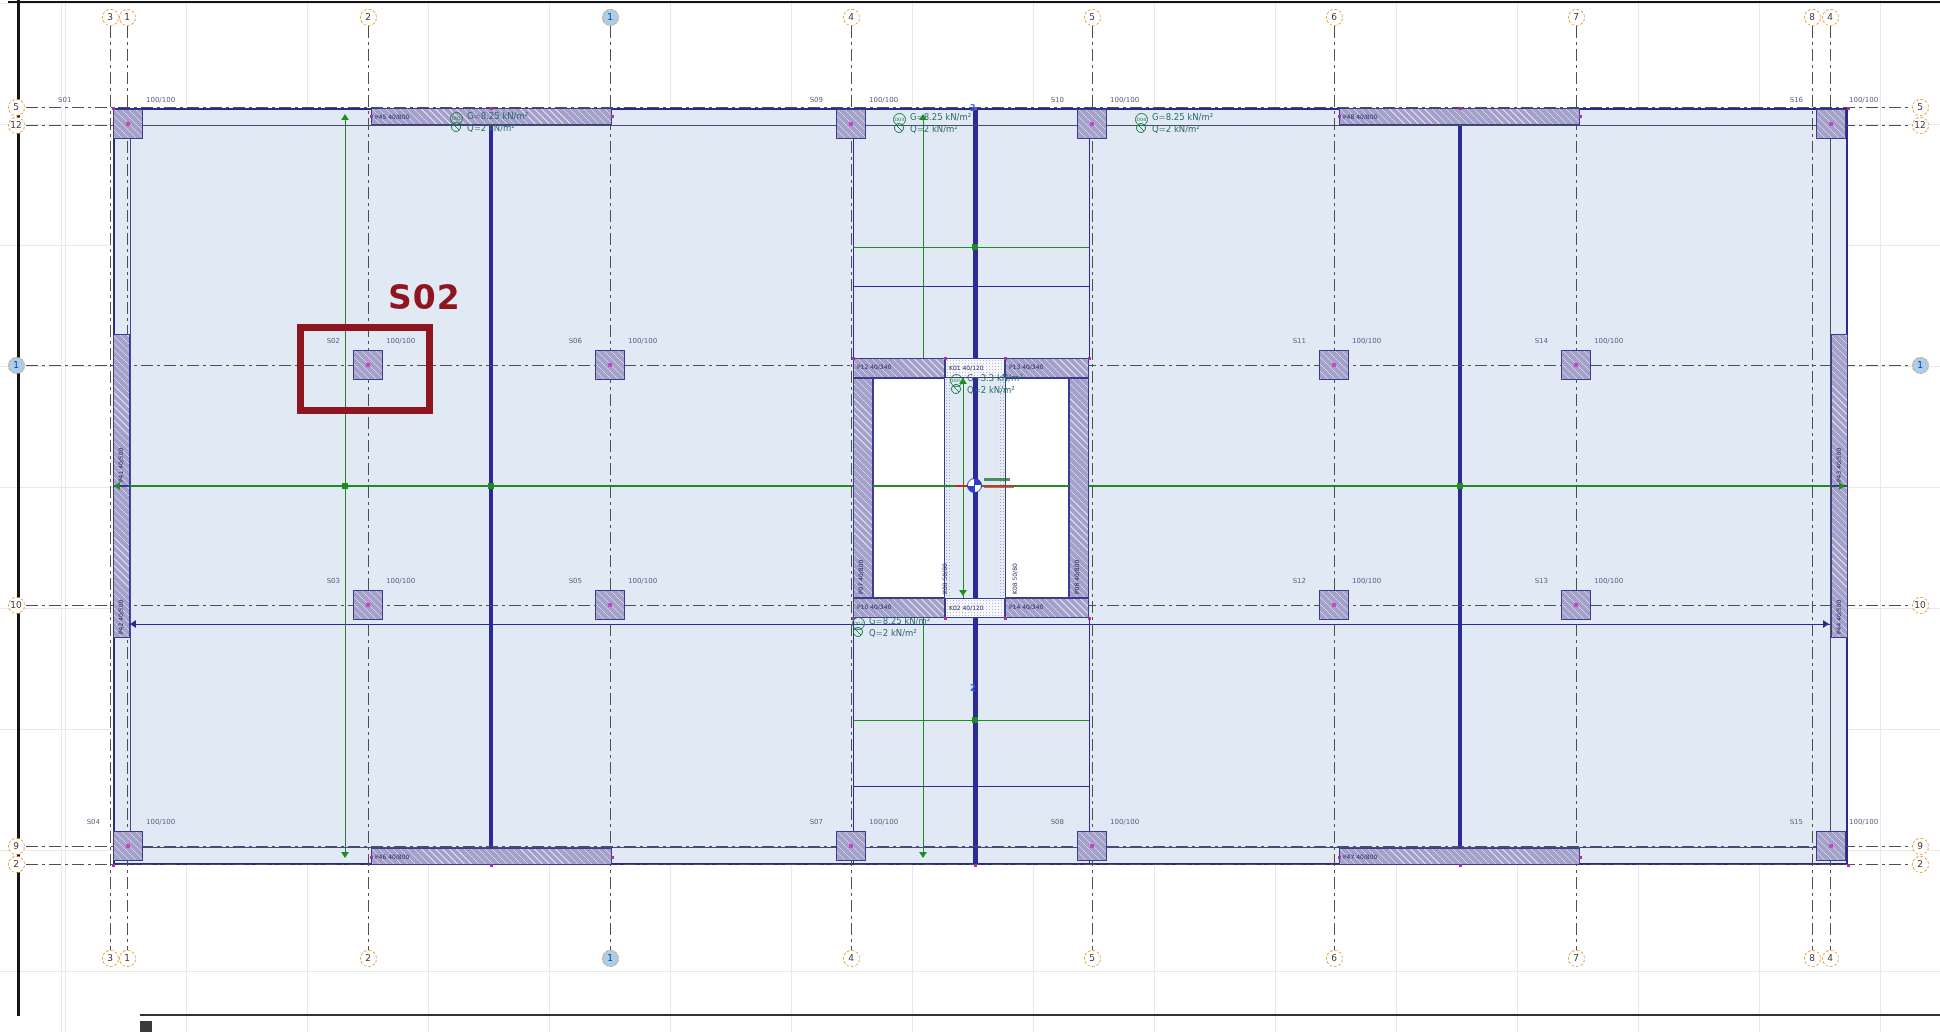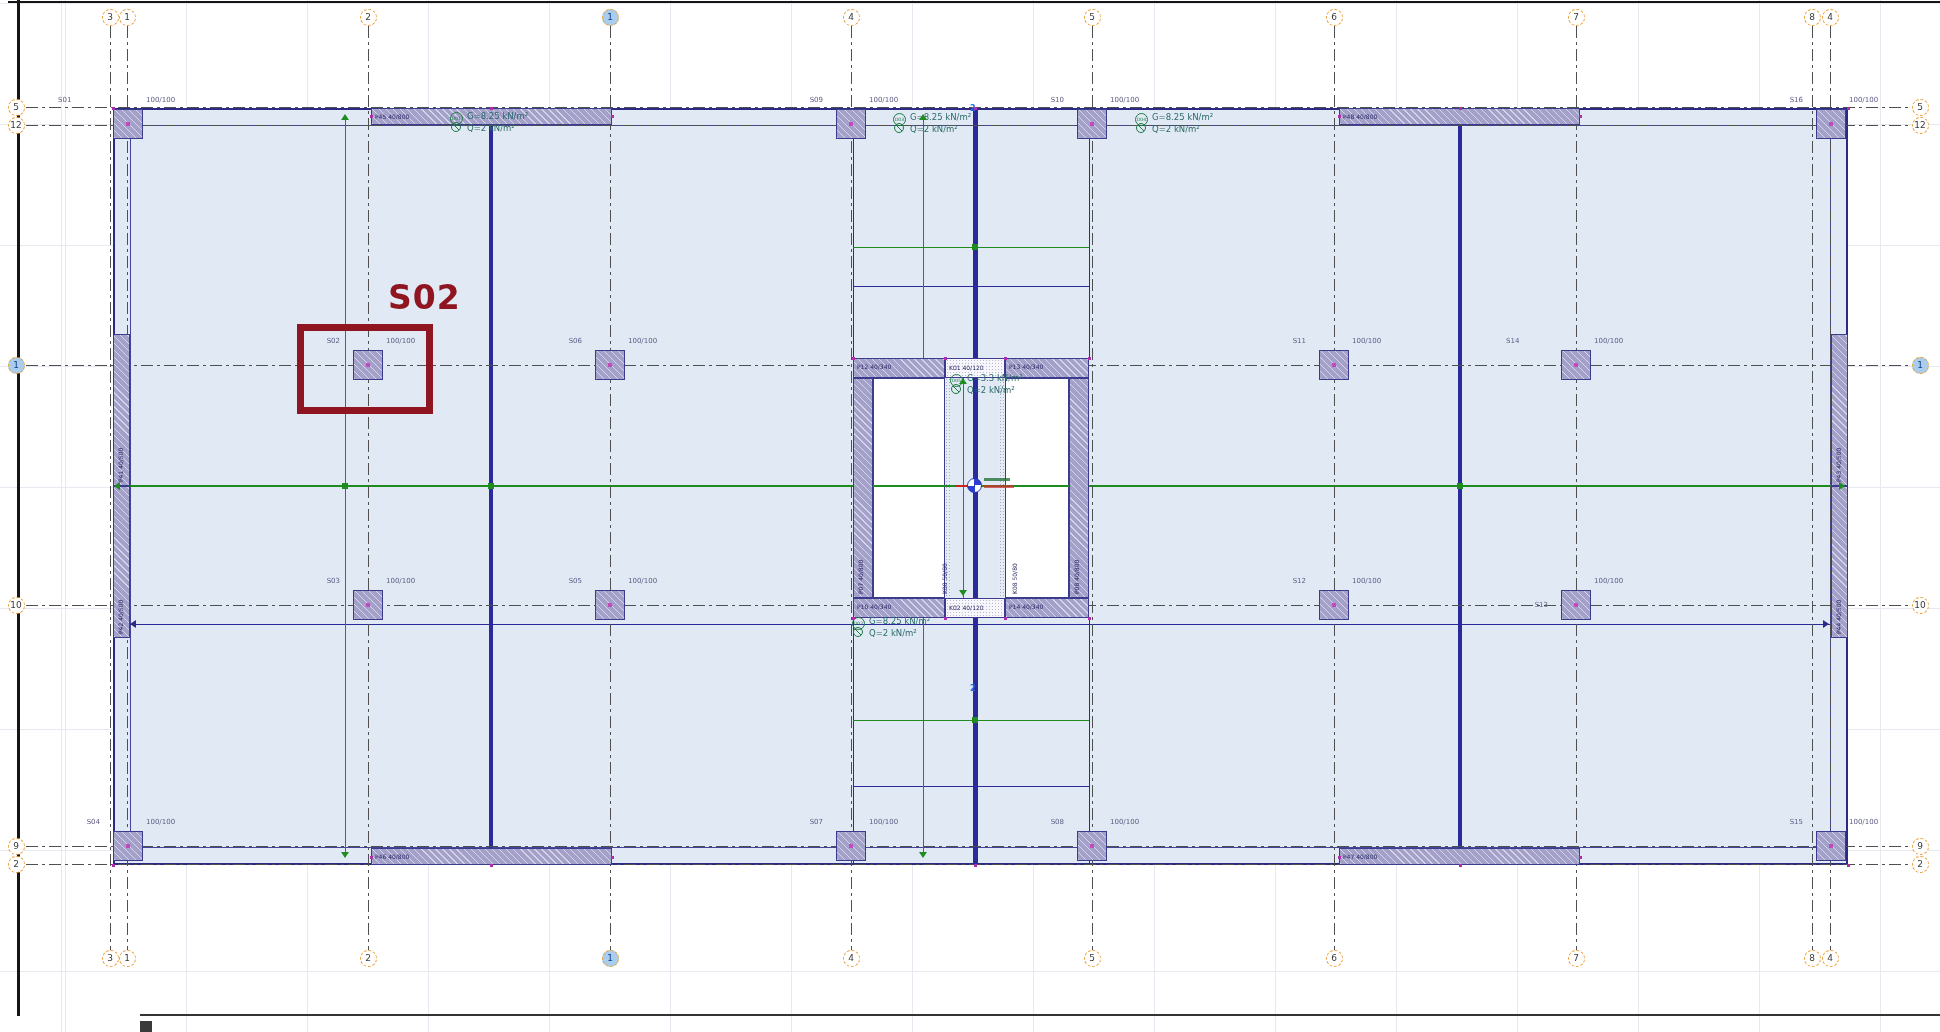--- a/index.html
+++ b/index.html
@@ -171,37 +171,37 @@
       <div class="abs hatch" style="left: 595px; top: 350px; width: 30px; height: 30px;"></div>
       <div class="abs" style="left: 608px; top: 363px; width: 4px; height: 4px; background: rgb(192, 74, 192);"></div>
       <div class="abs lbl" style="left: 540px; top: 337px; width: 42px; text-align: right;">S06</div>
       <div class="abs lbl" style="left: 628px; top: 337px; width: 50px;">100/100</div>
       <div class="abs hatch" style="left: 1319px; top: 350px; width: 30px; height: 30px;"></div>
       <div class="abs" style="left: 1332px; top: 363px; width: 4px; height: 4px; background: rgb(192, 74, 192);"></div>
       <div class="abs lbl" style="left: 1264px; top: 337px; width: 42px; text-align: right;">S11</div>
       <div class="abs lbl" style="left: 1352px; top: 337px; width: 50px;">100/100</div>
       <div class="abs hatch" style="left: 1561px; top: 350px; width: 30px; height: 30px;"></div>
       <div class="abs" style="left: 1574px; top: 363px; width: 4px; height: 4px; background: rgb(192, 74, 192);"></div>
-      <div class="abs lbl" style="left: 1506px; top: 337px; width: 42px; ">S14</div>
+      <div class="abs lbl" style="left: 1506px; top: 337px; width: 42px; text-align: right;">S14</div>
       <div class="abs lbl" style="left: 1594px; top: 337px; width: 50px;">100/100</div>
       <div class="abs hatch" style="left: 353px; top: 590px; width: 30px; height: 30px;"></div>
       <div class="abs" style="left: 366px; top: 603px; width: 4px; height: 4px; background: rgb(192, 74, 192);"></div>
       <div class="abs lbl" style="left: 298px; top: 577px; width: 42px; text-align: right;">S03</div>
       <div class="abs lbl" style="left: 386px; top: 577px; width: 50px;">100/100</div>
       <div class="abs hatch" style="left: 595px; top: 590px; width: 30px; height: 30px;"></div>
       <div class="abs" style="left: 608px; top: 603px; width: 4px; height: 4px; background: rgb(192, 74, 192);"></div>
       <div class="abs lbl" style="left: 540px; top: 577px; width: 42px; text-align: right;">S05</div>
       <div class="abs lbl" style="left: 628px; top: 577px; width: 50px;">100/100</div>
       <div class="abs hatch" style="left: 1319px; top: 590px; width: 30px; height: 30px;"></div>
       <div class="abs" style="left: 1332px; top: 603px; width: 4px; height: 4px; background: rgb(192, 74, 192);"></div>
       <div class="abs lbl" style="left: 1264px; top: 577px; width: 42px; text-align: right;">S12</div>
       <div class="abs lbl" style="left: 1352px; top: 577px; width: 50px;">100/100</div>
       <div class="abs hatch" style="left: 1561px; top: 590px; width: 30px; height: 30px;"></div>
       <div class="abs" style="left: 1574px; top: 603px; width: 4px; height: 4px; background: rgb(192, 74, 192);"></div>
-      <div class="abs lbl" style="left: 1506px; top: 601px; width: 42px; text-align: right;">S13</div>
+      <div class="abs lbl" style="left: 1506px; top: 577px; width: 42px; text-align: right;">S13</div>
       <div class="abs lbl" style="left: 1594px; top: 577px; width: 50px;">100/100</div>
       <div class="abs hatch" style="left: 113px; top: 831px; width: 30px; height: 30px;"></div>
       <div class="abs" style="left: 126px; top: 844px; width: 4px; height: 4px; background: rgb(192, 74, 192);"></div>
       <div class="abs lbl" style="left: 58px; top: 818px; width: 42px; text-align: right;">S04</div>
       <div class="abs lbl" style="left: 146px; top: 818px; width: 50px;">100/100</div>
       <div class="abs hatch" style="left: 836px; top: 831px; width: 30px; height: 30px;"></div>
       <div class="abs" style="left: 849px; top: 844px; width: 4px; height: 4px; background: rgb(192, 74, 192);"></div>
       <div class="abs lbl" style="left: 781px; top: 818px; width: 42px; text-align: right;">S07</div>
       <div class="abs lbl" style="left: 869px; top: 818px; width: 50px;">100/100</div>
       <div class="abs hatch" style="left: 1077px; top: 831px; width: 30px; height: 30px;"></div>

